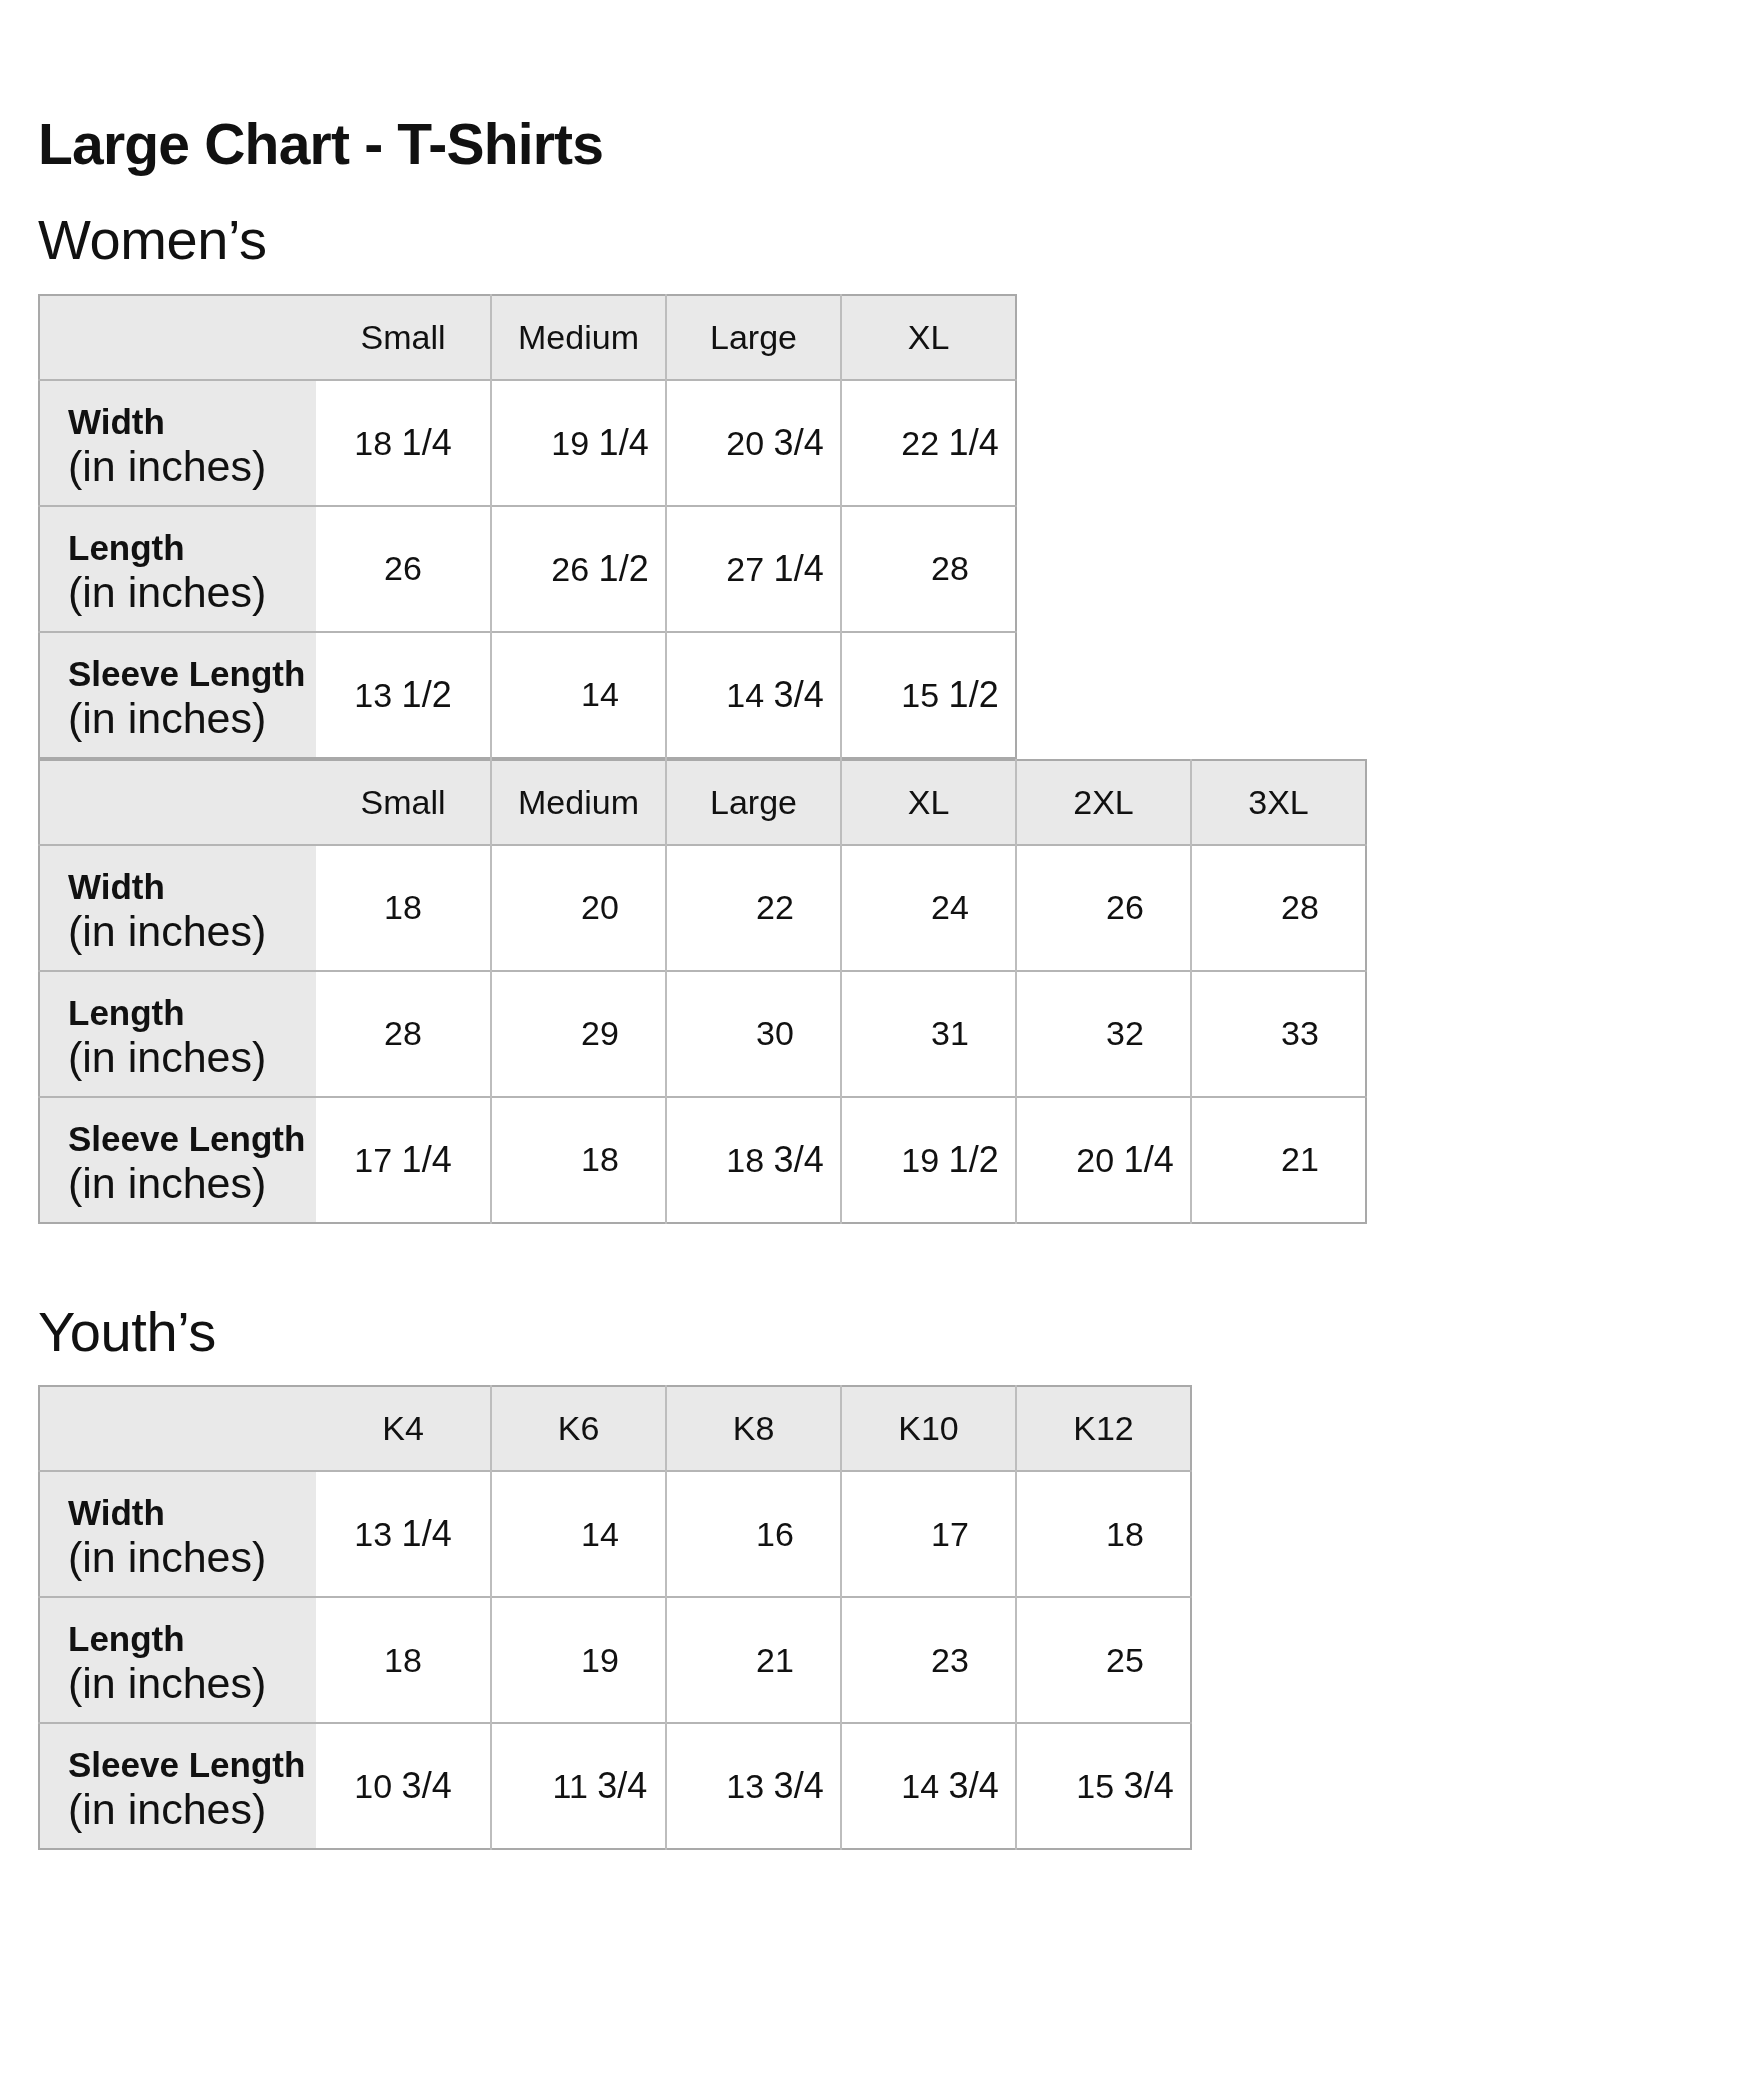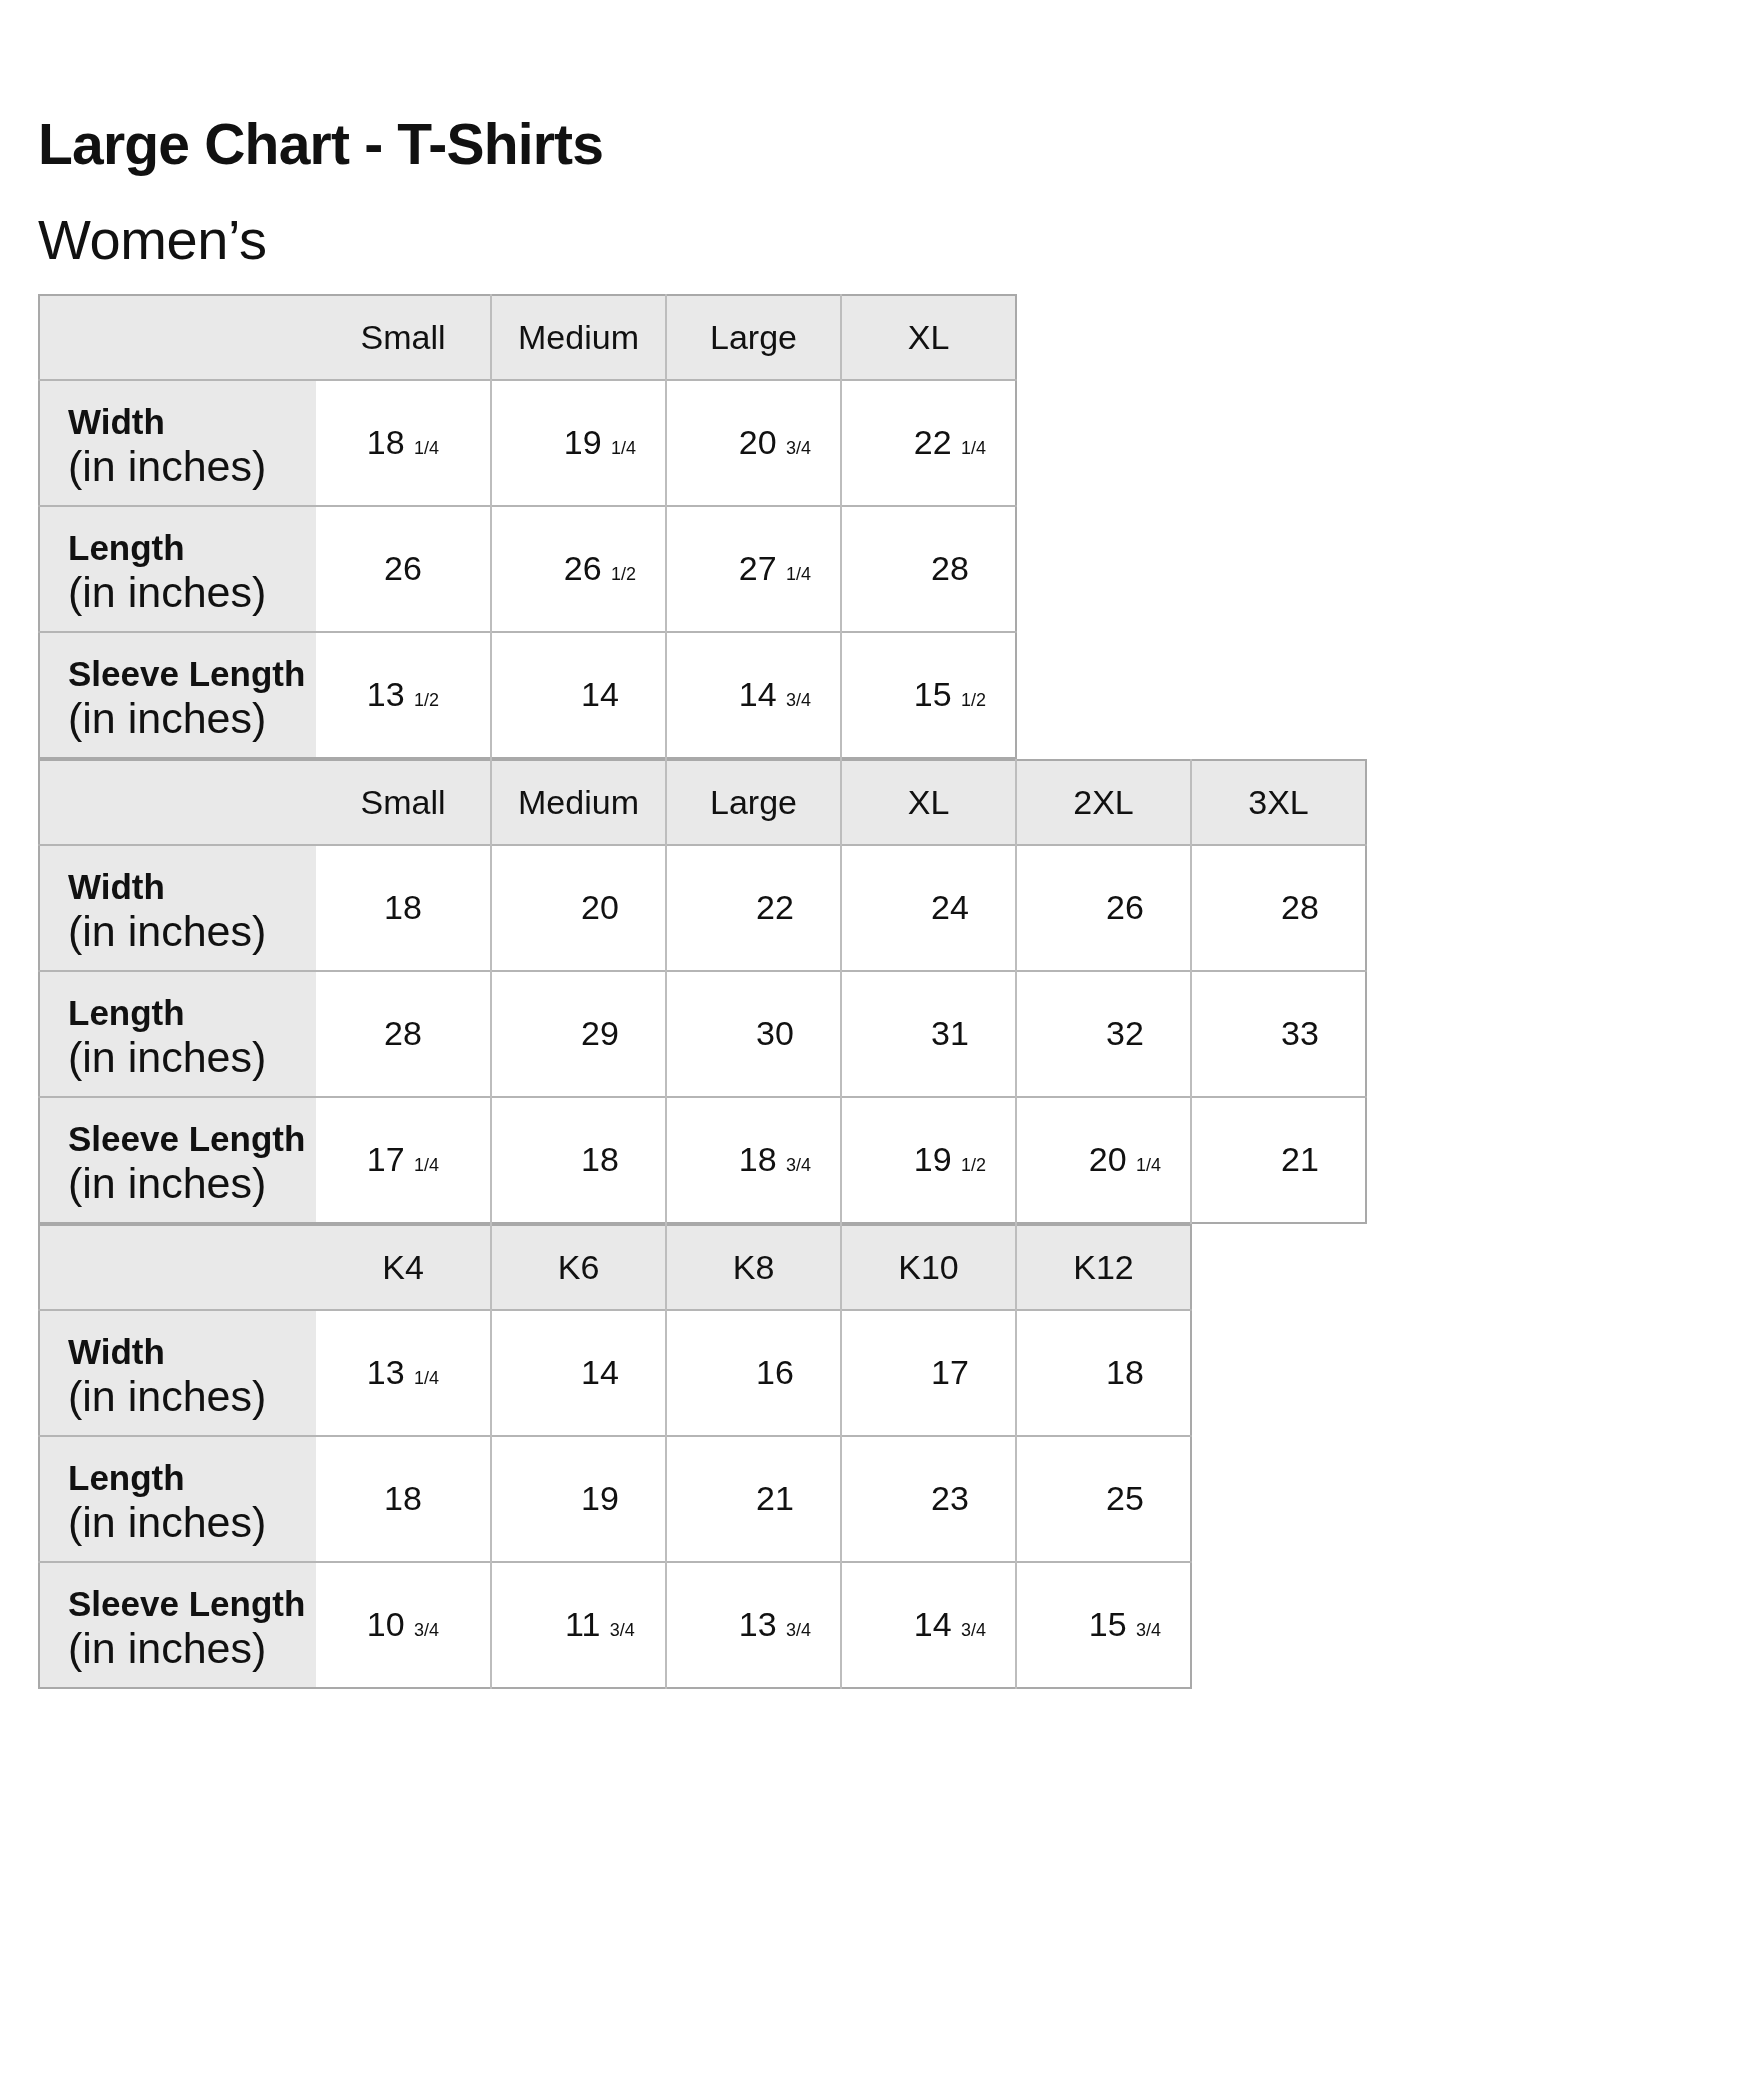--- a/index.html
+++ b/index.html
@@ -65,21 +65,21 @@
     font-weight: 400;
     line-height: 43px;
   }
   td.value-cell {
     background: #ffffff;
     text-align: center;
     font-size: 34px;
     font-weight: 400;
   }
   td.value-cell + td.value-cell { border-left: 2.5px solid #bdbdbd; padding-left: 44px; }
-  .frac { font-size: 18px; }
+  .frac { font-size: 36px; }
 </style>
 </head>
 <body>
 
 <h1 class="page-title">Large Chart - T-Shirts</h1>
 
 <div id="sections">
     <section>
       <h2 class="section-heading">Women’s</h2>
       <table class="sizing-table">
@@ -189,20 +189,21 @@
             <td class="value-cell">18</td>
             <td class="value-cell">18 <span class="frac">3/4</span></td>
             <td class="value-cell">19 <span class="frac">1/2</span></td>
             <td class="value-cell">20 <span class="frac">1/4</span></td>
             <td class="value-cell">21</td>
           </tr>
         </tbody>
       </table>
     </section>
     <section>
+      <h2 class="section-heading">Youth’s</h2>
       <table class="sizing-table">
         <colgroup>
           <col class="label-col">
           <col class="size-col">
           <col class="size-col">
           <col class="size-col">
           <col class="size-col">
           <col class="size-col">
         </colgroup>
         <thead>

